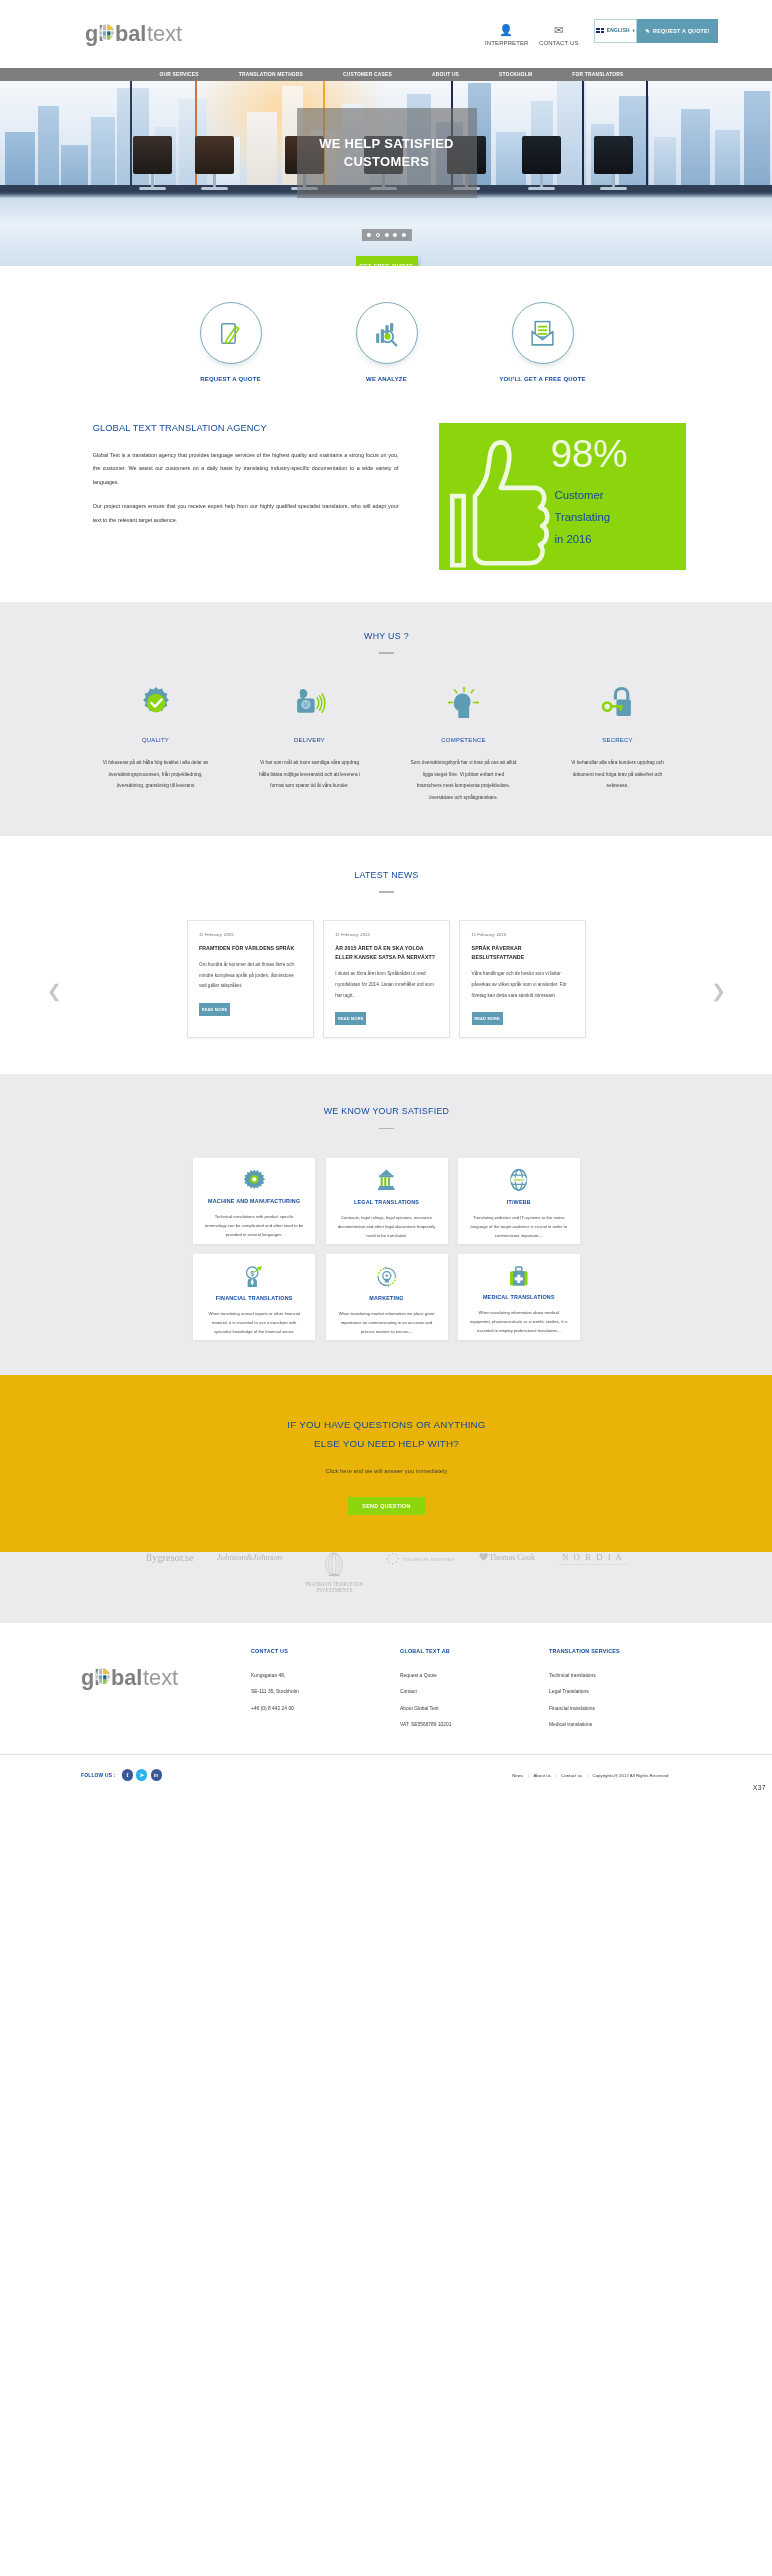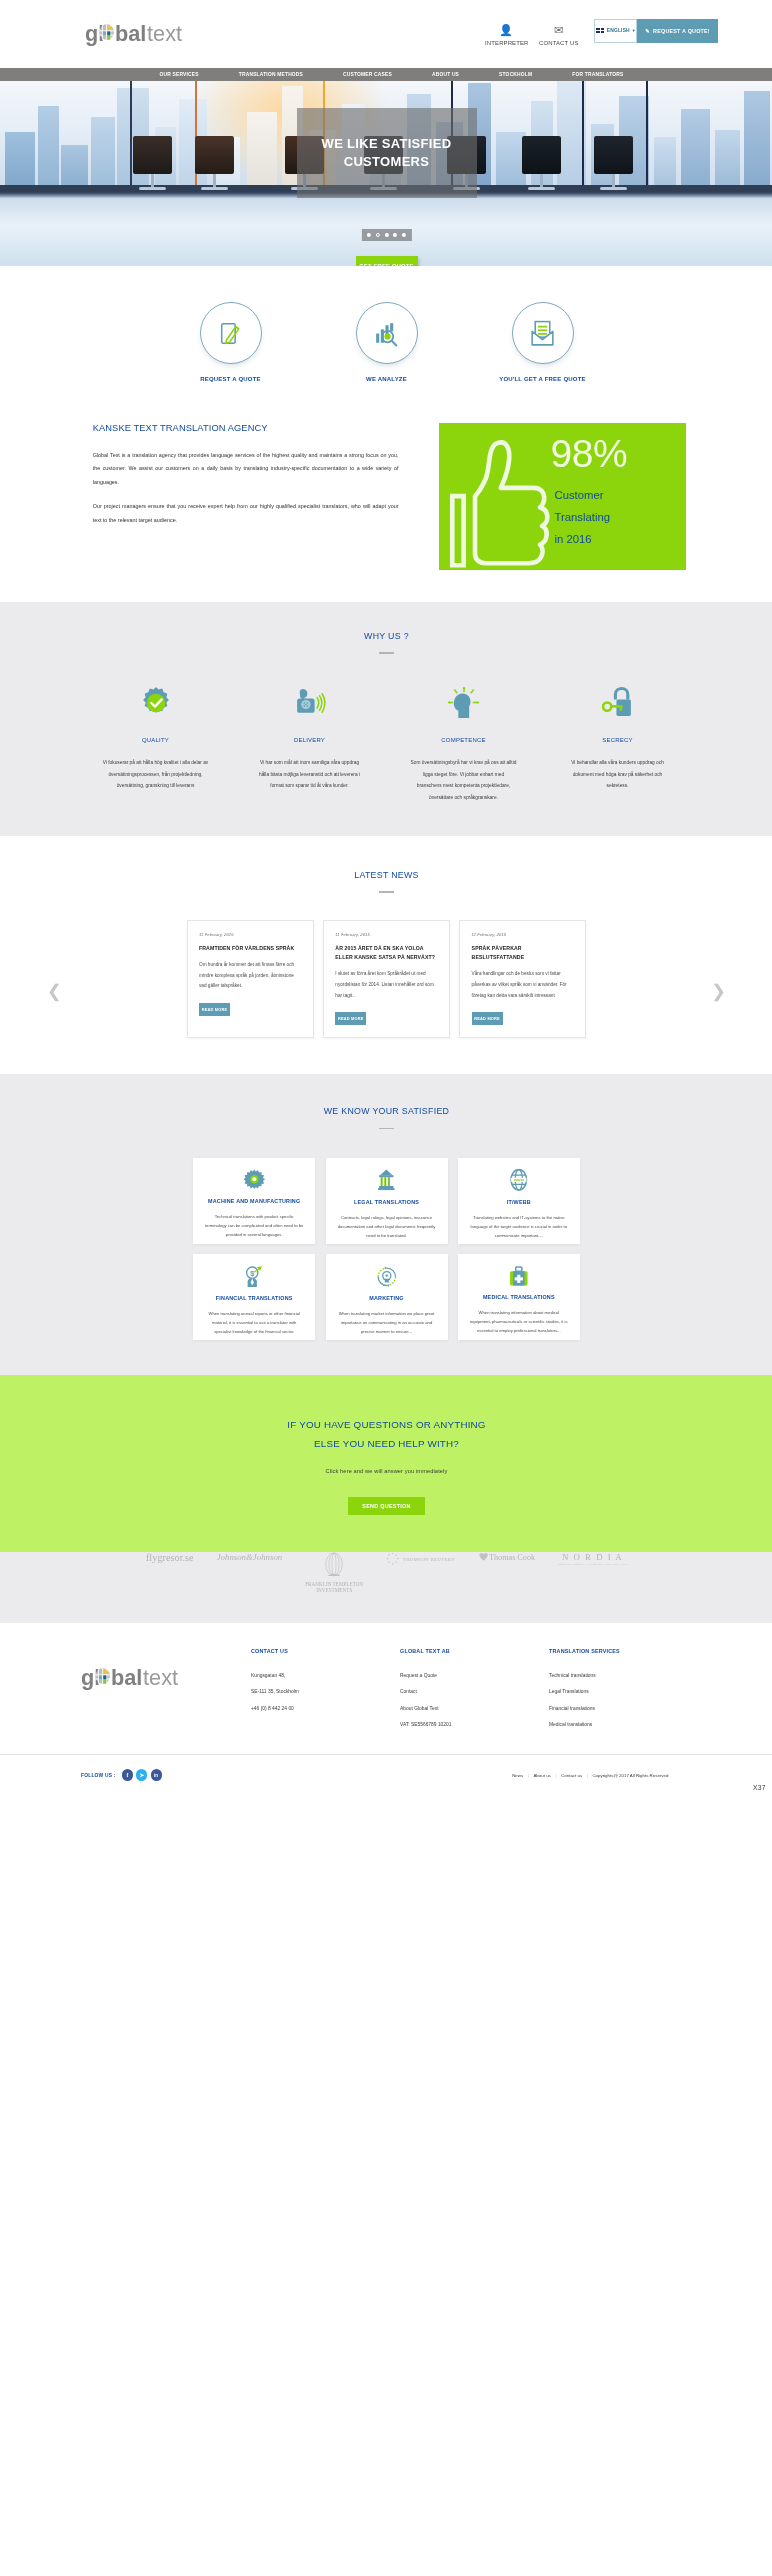--- a/index.html
+++ b/index.html
@@ -249,21 +249,21 @@
   .ind-name {
     color:#10499e; font-size: 5.4px; font-weight:700; letter-spacing:0.2px;
     margin-top: 7.2px; line-height:1.6; font-family:"Liberation Sans", sans-serif;
   }
   .ind-body {
     margin-top: 6.2px; font-size: 4.2px; color:#4a4a4a; line-height: 2.15;
     font-family:"Liberation Sans", sans-serif;
   }
 
   
-  .questions { background:#bef264; padding: 40px 0 37px; text-align:center; }
+  .questions { background:#eab308; padding: 40px 0 37px; text-align:center; }
   .questions h2 {
     color:#10499e; font-size: 9.8px; font-weight: 400; line-height: 1.95;
     letter-spacing:0.2px; font-family:"Liberation Sans", sans-serif;
   }
   .questions p {
     margin-top: 14.4px; font-size: 5.7px; color:#3b3b3b; letter-spacing:0.1px;
     font-family:"Liberation Sans", sans-serif;
   }
   .send-btn {
     margin-top: 23px; width: 77px; height: 18.5px; background:#8cd40b; color:#fff;
@@ -460,21 +460,21 @@
       </div>
       <div class="chair" style="left:591px;">
         <div class="back" style="background:linear-gradient(180deg,#1e252e,#101419);"></div>
         <div class="post"></div>
           <div class="base"></div>
       </div>
     </div>
 
     <div class="hero-caption">
       <h1>
-        <span>WE LIKE SATISFIED</span><br>
+        <span>WE HELP SATISFIED</span><br>
         <span>CUSTOMERS</span>
       </h1>
     </div>
 
     <div class="hero-dots">
       <i></i>
       <i class="ring"></i>
       <i></i>
       <i></i>
       <i></i>
@@ -520,21 +520,21 @@
           <path d="M8 24 L8 50 L48 50 L48 24 L28 40 Z" fill="#fff" stroke="#5e9cb4" stroke-width="3" stroke-linejoin="round"></path>
         </svg>
       </div>
       <div class="step-label">YOU'LL GET A FREE QUOTE</div>
     </div>
   </section>
 
   <section class="agency">
     <div class="agency-inner">
       <div class="agency-left">
-        <h2>KANSKE TEXT TRANSLATION AGENCY</h2>
+        <h2>GLOBAL TEXT TRANSLATION AGENCY</h2>
         <p>Global Text is a translation agency that provides language services of the highest quality and maintains a strong focus on you, the customer. We assist our customers on a daily basis by translating industry-specific documentation to a wide variety of languages.</p>
         <p>Our project managers ensure that you receive expert help from our highly qualified specialist translators, who will adapt your text to the relevant target audience.</p>
       </div>
       <div class="kpi">
         <svg class="thumb" width="111" height="142" viewBox="0 0 215 275">
           <path d="M40 128 L40 262 L18 262 L18 128 Z" fill="none" stroke="#eef9e0" stroke-width="9"></path>
           <path d="M62 128 C62 128 72 118 82 96 C92 74 86 34 104 26 C122 18 130 34 128 58
                    C126 82 112 112 112 112 L176 112 C190 112 196 122 196 132 C196 142 188 150 188 150
                    C198 152 202 160 202 170 C202 180 192 186 192 186 C200 190 202 198 200 208
                    C198 218 188 222 188 222 C194 228 194 238 190 246 C186 254 176 258 166 258

